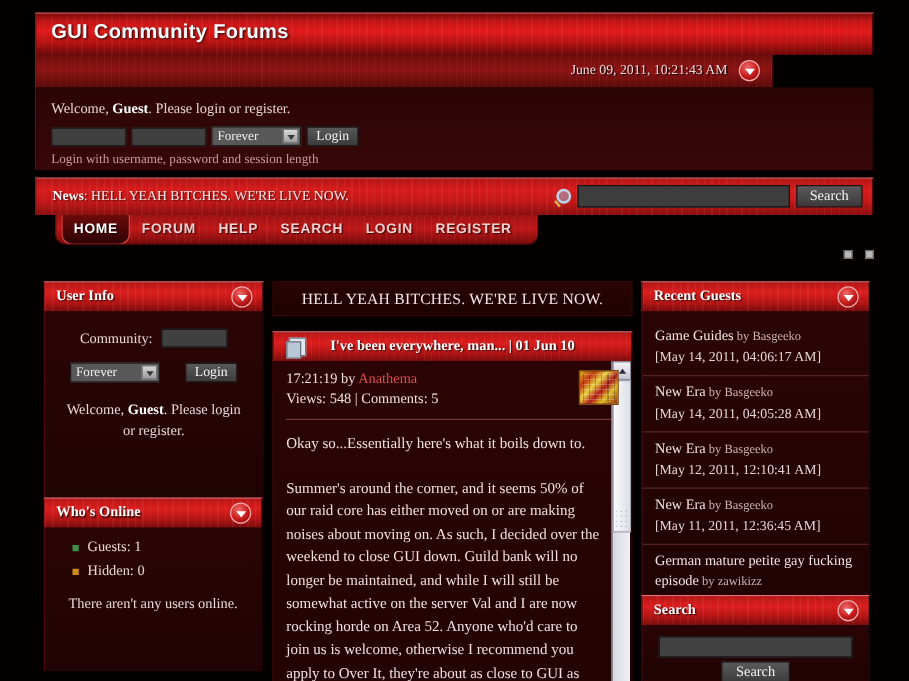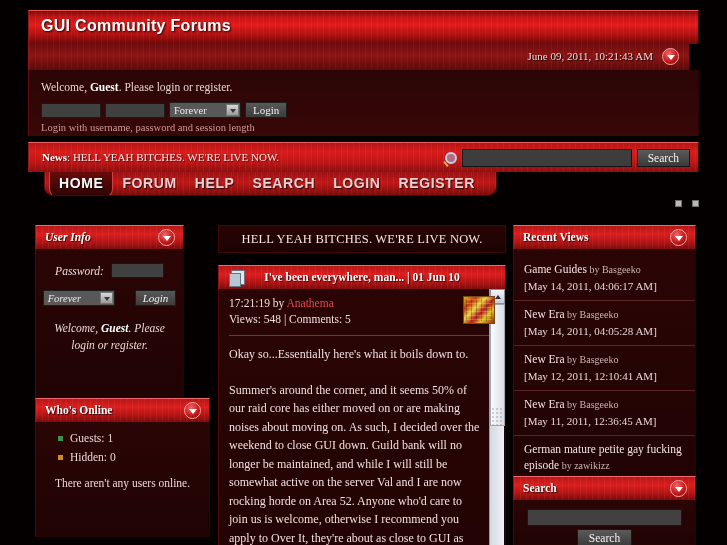--- a/index.html
+++ b/index.html
@@ -46,21 +46,21 @@
     font-size: 16px;
     font-weight: bold;
     letter-spacing: 0.3px;
     text-shadow: 1px 1px 2px rgba(0,0,0,0.85);
   }
 
   
   .topbar {
     position: absolute;
     left: 28px; top: 44px;
-    width: 662px; height: 26px;
+    width: 591px; height: 26px;
     background: linear-gradient(to bottom, #6d0d0d 0%, #8e1414 45%, #5c0a0a 100%);
     border-left: 1px solid #8d1414;
     border-right: 1px solid #3c0505;
     overflow:hidden;
   }
   .topbar::after {
     content:"";
     position:absolute; inset:0;
     background: repeating-linear-gradient(to right, rgba(255,255,255,0.04) 0 1px, transparent 1px 6px);
   }
@@ -235,21 +235,21 @@
   .tabs::after {
     content:"";
     position:absolute; inset:0;
     background: repeating-linear-gradient(to right, rgba(255,255,255,0.05) 0 1px, transparent 1px 6px);
     pointer-events:none;
   }
   .tab {
     position: relative; z-index: 2;
     color: #f3cfcf;
     font-family: "Liberation Sans", sans-serif;
-    font-size: 14px;
+    font-size: 11px;
     font-weight: bold;
     letter-spacing: 0.6px;
     padding: 5px 9px 6px;
     text-shadow: 1px 1px 1px rgba(0,0,0,0.7);
     cursor: pointer;
   }
   .tab.active {
     color: #ffffff;
     background: linear-gradient(to bottom, #6d0b0b 0%, #470606 60%, #2d0303 100%);
     border-radius: 0 0 9px 9px;
@@ -296,21 +296,21 @@
   .panel-body {
     background: linear-gradient(to bottom, #2b0505, #200303);
     border-left: 1px solid #4d0808;
     border-right: 1px solid #260404;
     border-bottom: 1px solid #260404;
     color: #e6d4d4;
     font-size: 11.5px;
   }
 
   
-  #panel-userinfo { left: 35px; top: 225px; width: 149px; font-style: italic; }
+  #panel-userinfo { left: 35px; top: 225px; width: 176px; }
   #panel-userinfo .panel-body { height: 152px; padding-top: 14px; }
   .ui-row {
     display: flex; align-items: center; justify-content: center;
     margin-bottom: 9px;
   }
   .ui-label { font-size: 11.5px; color: #ead9d9; margin-right: 7px; }
   .ui-field {
     width: 53px; height: 15px;
     background: #404040; border: 1px solid #171717;
   }
@@ -531,21 +531,21 @@
     <div class="csq"></div>
   </div>
 
   <div class="panel" id="panel-userinfo">
     <div class="panel-head">
       <div class="panel-title">User Info</div>
       <div class="collapse-dot"></div>
     </div>
     <div class="panel-body">
       <div class="ui-row">
-        <span class="ui-label">Password:</span>
+        <span class="ui-label">Community:</span>
         <span class="ui-field"></span>
       </div>
       <div class="ui-ctrlrow">
         <span class="selbox"><span>Forever</span><span class="arrowbtn"></span></span>
         <span class="btn">Login</span>
       </div>
       <div class="ui-note">
         <span>Welcome, </span><b>Guest</b><span>. Please login or register.</span>
       </div>
     </div>
@@ -595,21 +595,21 @@
           <div class="sb-up"></div>
           <div class="sb-thumb"></div>
           <div class="sb-grip"></div>
         </div>
       </div>
     </div>
   </div>
 
   <div class="panel" id="panel-recent">
     <div class="panel-head">
-      <div class="panel-title">Recent Views</div>
+      <div class="panel-title">Recent Guests</div>
       <div class="collapse-dot"></div>
     </div>
     <div class="panel-body">
       <div class="rp-item">
         <span class="rp-title">Game Guides</span><span class="rp-by"> by Basgeeko</span>
         <div class="rp-date">[May 14, 2011, 04:06:17 AM]</div>
       </div>
       <div class="rp-item">
         <span class="rp-title">New Era</span><span class="rp-by"> by Basgeeko</span>
         <div class="rp-date">[May 14, 2011, 04:05:28 AM]</div>

